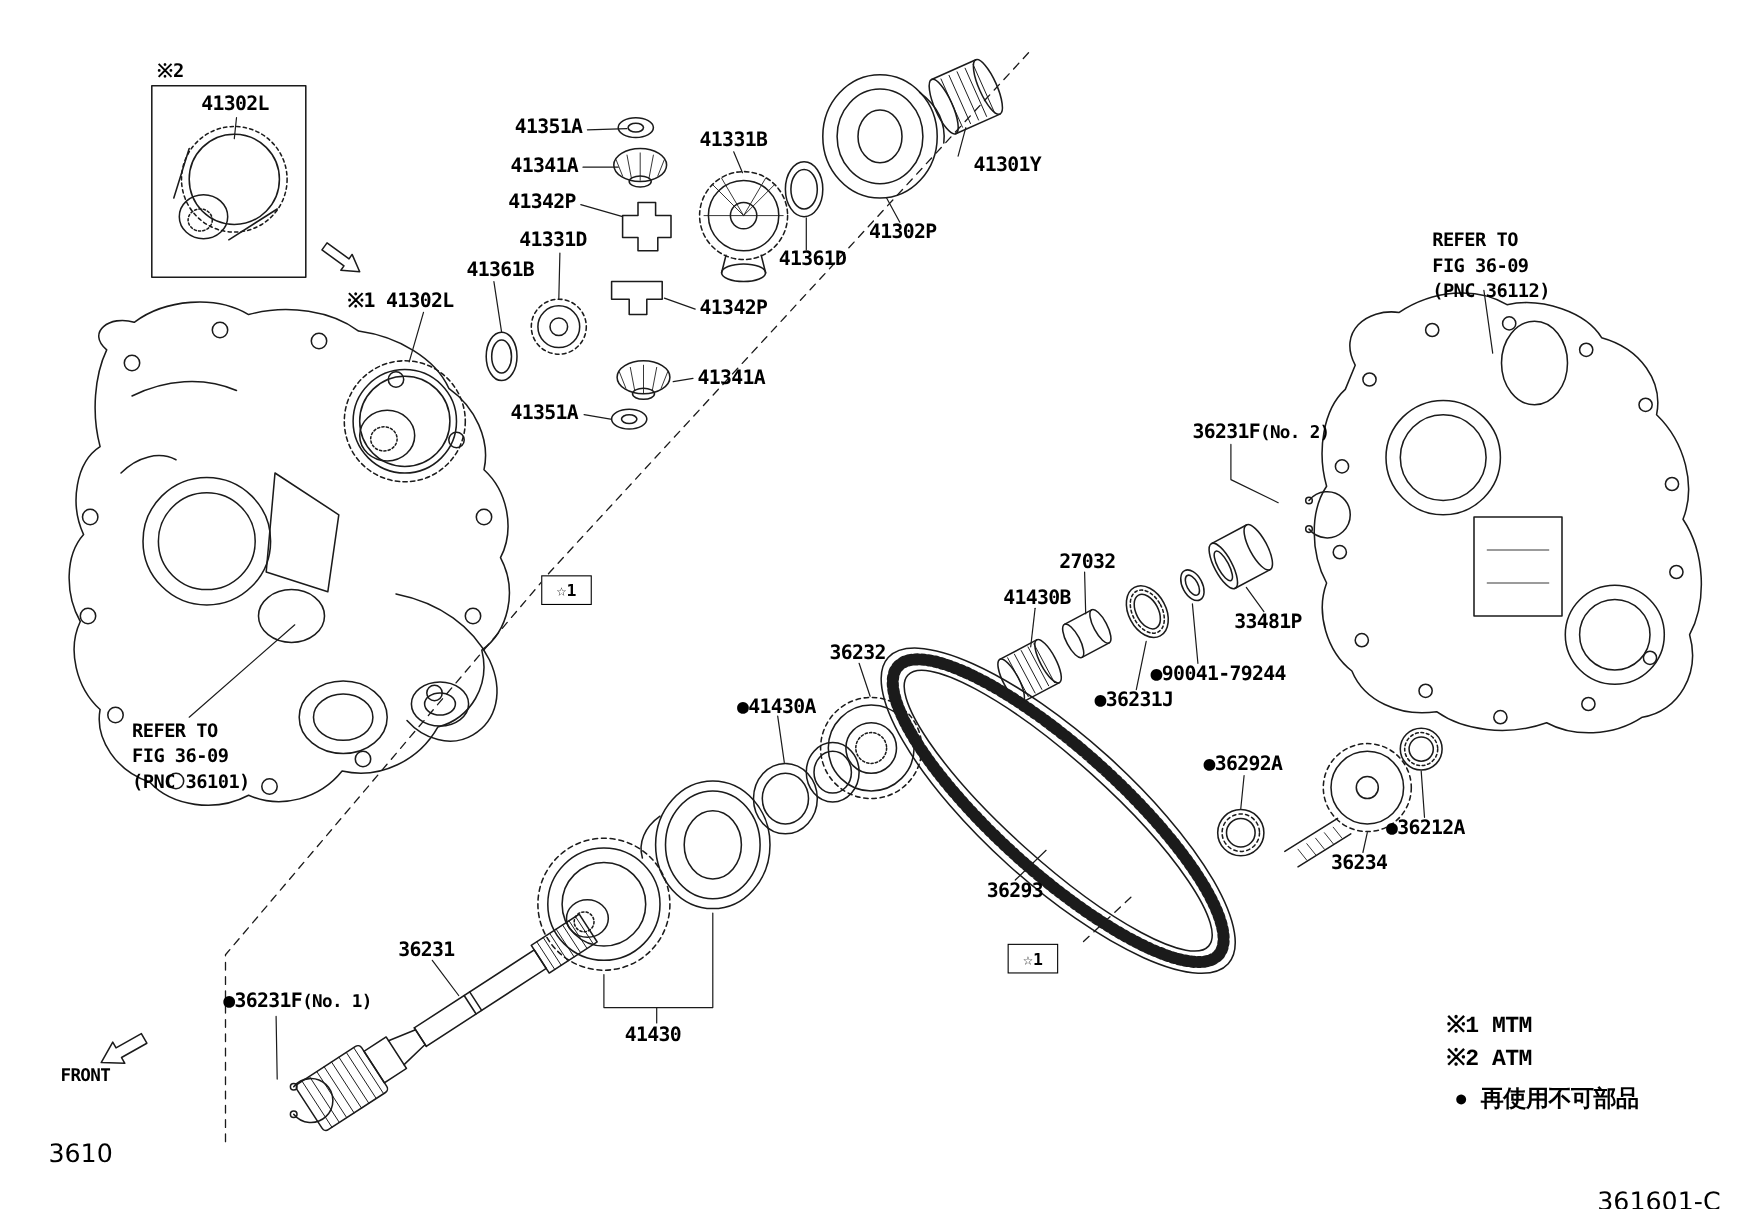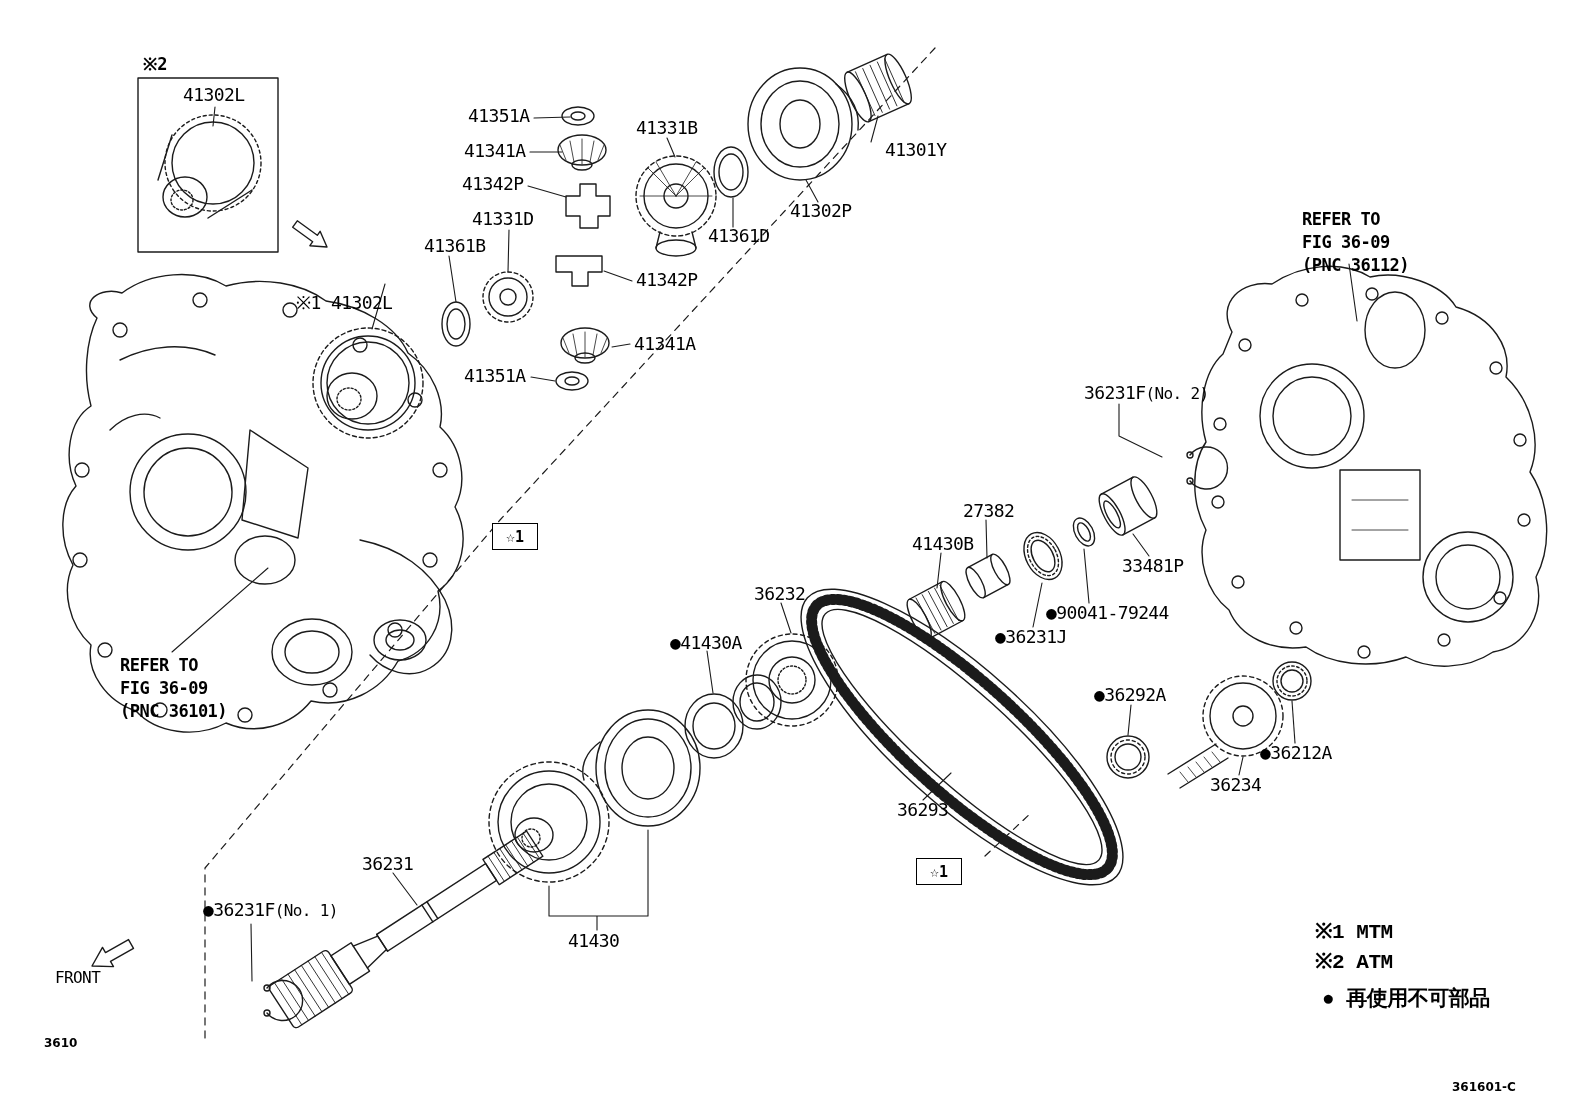--- a/index.html
+++ b/index.html
@@ -5,30 +5,30 @@
   html,body{margin:0;padding:0;background:#ffffff;}
   #stage{position:relative;width:1592px;height:1099px;background:#fff;overflow:hidden;
          font-family:"DejaVu Sans Mono","Liberation Mono",monospace;color:#000;}
   #art{position:absolute;left:0;top:0;}
   #art path,#art circle,#art ellipse,#art rect,#art line,#art polyline,#art polygon{
      fill:none;stroke:#1b1b1b;stroke-width:1.4;stroke-linecap:round;stroke-linejoin:round;}
   #art .thin{stroke-width:0.8;}
   #art .leader{stroke-width:1.1;}
   #art .dash{stroke-dasharray:7 6;stroke-width:1.2;}
   #art .chainband{stroke-width:11;stroke-dasharray:2.5 3.5;}
-  .lbl{position:absolute;font-weight:400;font-size:18px;letter-spacing:-0.6px;white-space:nowrap;line-height:1.05;}
+  .lbl{position:absolute;font-weight:700;font-size:18px;letter-spacing:-0.6px;white-space:nowrap;line-height:1.05;}
   .lbl .sfx{font-size:16px;}
   .starbox{position:absolute;width:44px;height:25px;border:1.7px solid #000;
            display:flex;align-items:center;justify-content:center;
            font-weight:700;font-size:15px;background:#fff;}
   .ref{position:absolute;font-weight:700;font-size:17px;line-height:1.35;white-space:pre;letter-spacing:-0.5px;}
   .marker{position:absolute;font-weight:700;font-size:17px;}
   .note{position:absolute;font-weight:700;font-size:21px;letter-spacing:-0.5px;
         font-family:Liberation Mono, monospace;}
-  .code{position:absolute;font-weight:700;font-size:12px;font-family:"DejaVu Sans","Liberation Sans",sans-serif;}
+  .code{position:absolute;font-weight:400;font-size:23px;font-family:"DejaVu Sans","Liberation Sans",sans-serif;}
 </style>
 </head>
 <body>
 
 <div id="stage">
 
   <svg id="art" width="1592" height="1099" viewBox="0 0 1592 1099">
 
     <g>
       <polyline class="dash" points="935,48 500,520 205,868 205,1040"></polyline>
@@ -318,30 +318,30 @@
   <div class="lbl" style="left:183px;top:86px;">41302L</div>
   <div class="lbl" style="left:468px;top:107px;">41351A</div>
   <div class="lbl" style="left:464px;top:142px;">41341A</div>
   <div class="lbl" style="left:462px;top:175px;">41342P</div>
   <div class="lbl" style="left:472px;top:210px;">41331D</div>
   <div class="lbl" style="left:424px;top:237px;">41361B</div>
   <div class="lbl" style="left:636px;top:119px;">41331B</div>
   <div class="lbl" style="left:708px;top:227px;">41361D</div>
   <div class="lbl" style="left:790px;top:202px;">41302P</div>
   <div class="lbl" style="left:845px;top:141px;padding-left:40px;">41301Y</div>
-  <div class="lbl" style="left:296px;top:265px;margin-top:29px;">※1 41302L</div>
+  <div class="lbl" style="left:316px;top:265px;">※1 41302L</div>
   <div class="lbl" style="left:636px;top:271px;">41342P</div>
   <div class="lbl" style="left:634px;top:335px;">41341A</div>
   <div class="lbl" style="left:464px;top:367px;">41351A</div>
 
   <div class="lbl" style="left:1084px;top:384px;">
     <span>36231F</span><span class="sfx">(No. 2)</span>
   </div>
 
-  <div class="lbl" style="left:963px;top:502px;">27382</div>
+  <div class="lbl" style="left:963px;top:502px;">27032</div>
   <div class="lbl" style="left:912px;top:535px;">41430B</div>
   <div class="lbl" style="left:1122px;top:557px;">33481P</div>
   <div class="lbl" style="left:1046px;top:604px;">●90041-79244</div>
   <div class="lbl" style="left:995px;top:628px;">●36231J</div>
   <div class="lbl" style="left:754px;top:585px;">36232</div>
   <div class="lbl" style="left:670px;top:634px;">●41430A</div>
   <div class="lbl" style="left:1094px;top:686px;">●36292A</div>
   <div class="lbl" style="left:1260px;top:744px;">●36212A</div>
   <div class="lbl" style="left:1210px;top:776px;">36234</div>
   <div class="lbl" style="left:897px;top:801px;">36293</div>

